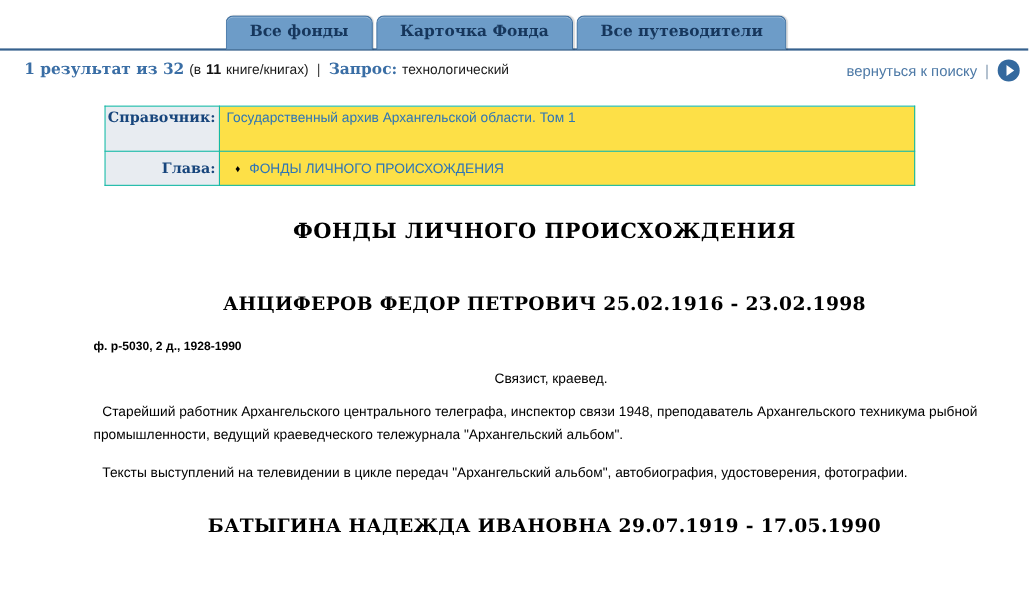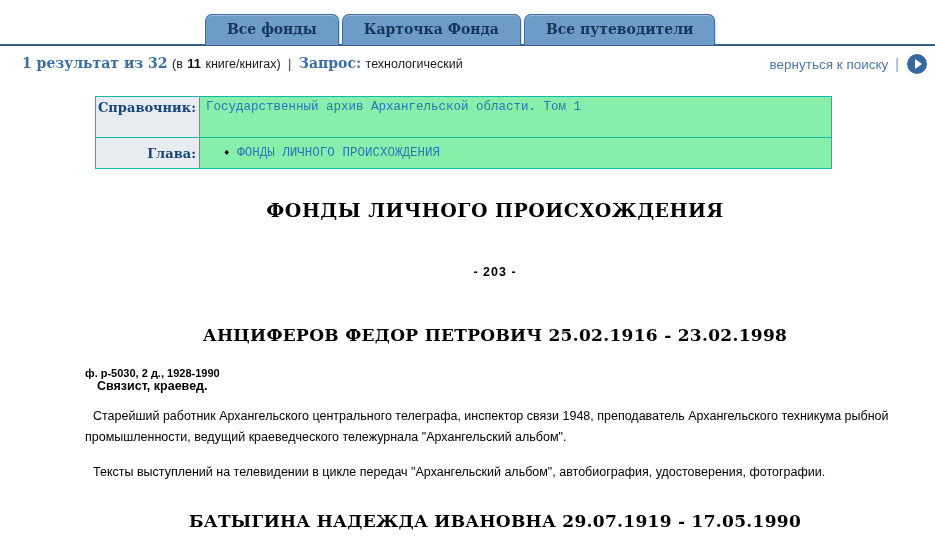--- a/index.html
+++ b/index.html
@@ -50,42 +50,42 @@
   }
 
   
   table.ref { border-collapse:collapse; margin:18px 0 0 95px; width:737px; }
   table.ref td { border:1px solid #14b8a6; }
   td.lbl {
     width:95px; background:#e8ecf1; text-align:right; vertical-align:top;
     font-family:"DejaVu Serif", serif; font-weight:bold; color:#17457c;
     font-size:13px; padding:3px 3px 2px 2px;
   }
-  td.val { background:#86efac; padding:3px 6px; font-size:12.5px; vertical-align:top;font-family:Liberation Mono, monospace; }
+  td.val { background:#fde047; padding:3px 6px; font-size:12.5px; vertical-align:top; }
   tr.row-book  td { height:34px; }
   tr.row-chapter td { height:24px; vertical-align:middle; }
-  tr.row-chapter td.val { padding-left:24px; }
+  tr.row-chapter td.val { padding-left:14px; }
   .ref-link { color:#2e75b6; text-decoration:none; cursor:pointer; }
   .chapter-link { text-transform:uppercase; font-size:12.5px; }
   .diamond { color:#000; font-size:9px; vertical-align:1px; margin-right:8px; }
 
   
   .doc { padding:0 30px 0 85px; }
   .doc-title {
     text-align:center; font-family:"DejaVu Serif", serif; font-weight:bold;
     font-size:19px; letter-spacing:0.5px; margin-top:30px;
   }
   .page-num { text-align:center; font-weight:bold; font-size:12.5px; margin-top:44px; letter-spacing:1px; }
   .entry-heading {
     text-align:center; font-family:"DejaVu Serif", serif; font-weight:bold;
     font-size:17px; margin-top:46px; letter-spacing:0.3px;
   }
   .entry-heading.second { margin-top:28px; }
   .fund { font-weight:bold; font-size:11px; margin-top:22px; }
-  .occupation { font-weight:bold; font-size:12.5px; padding-left:12px; }
+  .occupation { font-weight:normal; font-size:12.5px; margin-top:16px; padding-left:12px;text-align:center; }
   .para { font-size:12.5px; margin-top:13px; line-height:1.7; text-indent:8px; }
 </style>
 </head>
 <body>
 
 <div class="tabbar">
   <div class="tabbar-line"></div>
   <div class="tabs">
     <div class="tab">Все фонды</div>
     <div class="tab">Карточка Фонда</div>
@@ -124,21 +124,20 @@
     <td class="lbl">Глава:</td>
     <td class="val">
       <span class="diamond">♦</span><a class="ref-link chapter-link">ФОНДЫ ЛИЧНОГО ПРОИСХОЖДЕНИЯ</a>
     </td>
   </tr>
 </tbody>
   </table>
 
 <div class="doc">
   <div class="doc-title">ФОНДЫ ЛИЧНОГО ПРОИСХОЖДЕНИЯ</div>
-  <div class="page-num">- 203 -</div>
 
   <div>
     <div class="entry-heading">АНЦИФЕРОВ ФЕДОР ПЕТРОВИЧ 25.02.1916 - 23.02.1998</div>
     <div class="fund">ф. р-5030, 2 д., 1928-1990</div>
     <div class="occupation">Связист, краевед.</div>
     <div class="para">Старейший работник Архангельского центрального телеграфа, инспектор связи 1948, преподаватель Архангельского техникума рыбной промышленности, ведущий краеведческого тележурнала "Архангельский альбом".</div>
     <div class="para">Тексты выступлений на телевидении в цикле передач "Архангельский альбом", автобиография, удостоверения, фотографии.</div>
   </div>
 
   <div>

